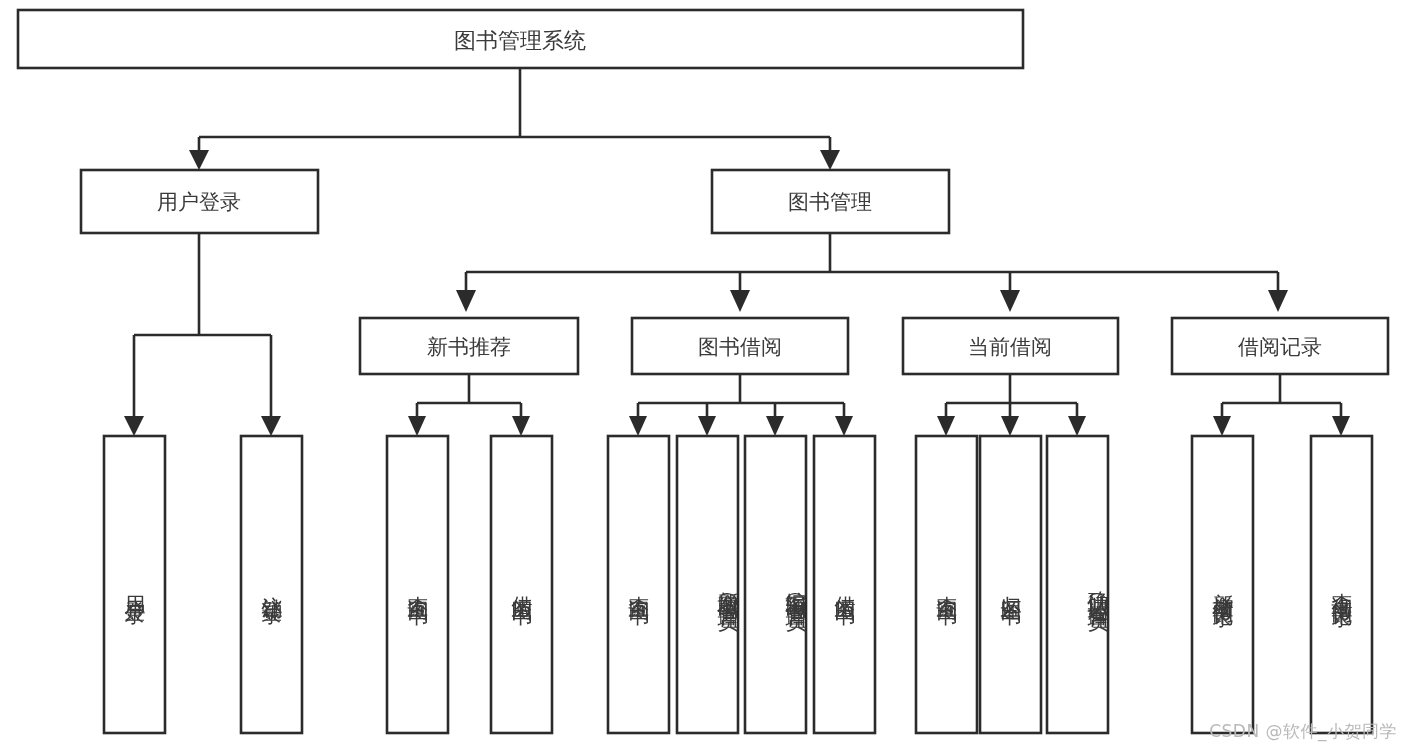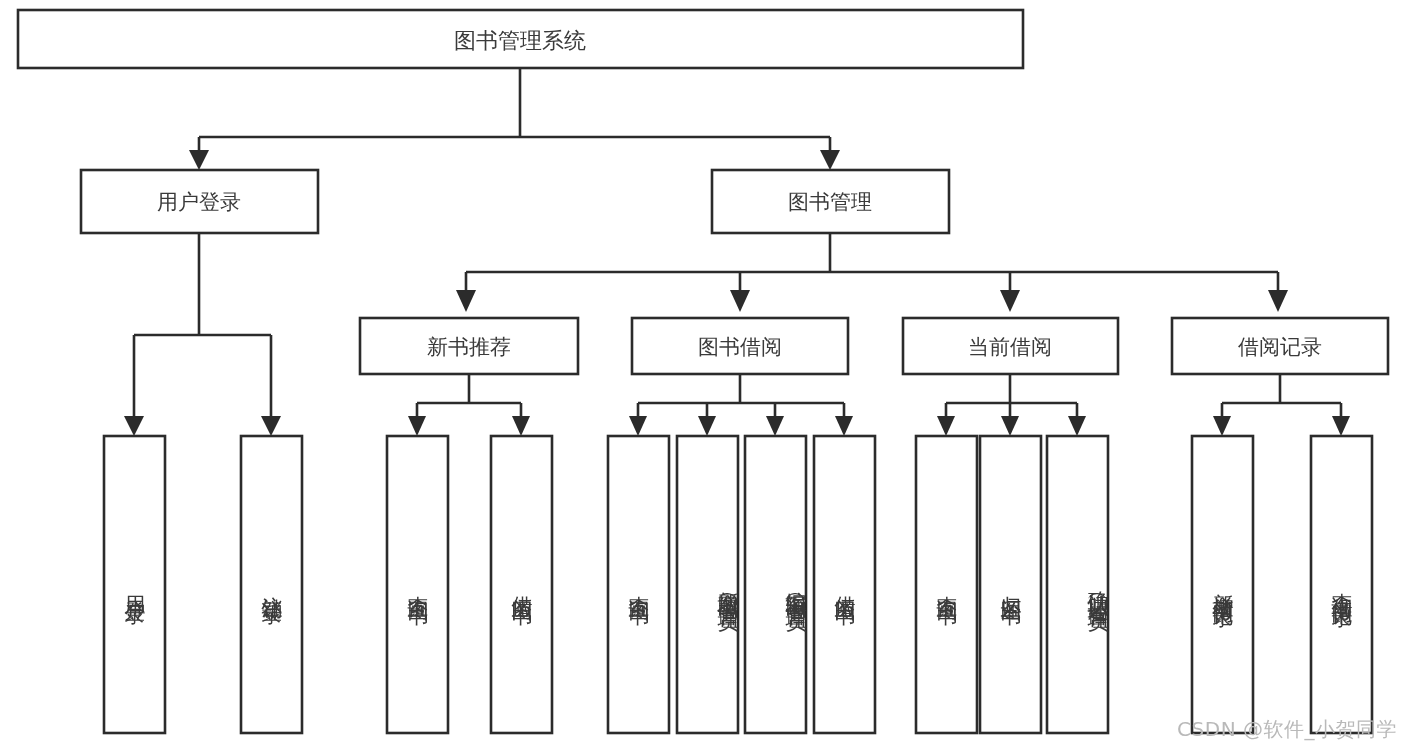--- a/index.html
+++ b/index.html
@@ -67,21 +67,21 @@
     line-height: 1;
     color: #3a3a3a;
     white-space: nowrap;
     pointer-events: none;
   }
   #watermark {
     position: absolute;
     right: 8px;
     bottom: 4px;
     font-family: "DejaVu Sans", "Liberation Sans", sans-serif;
-    font-size: 20px;
+    font-size: 17px;
     color: #b9b9b9;
     letter-spacing: 0.5px;
     white-space: nowrap;
   }
 </style>
 </head>
 <body>
 
 <div id="diagram-root">
 

